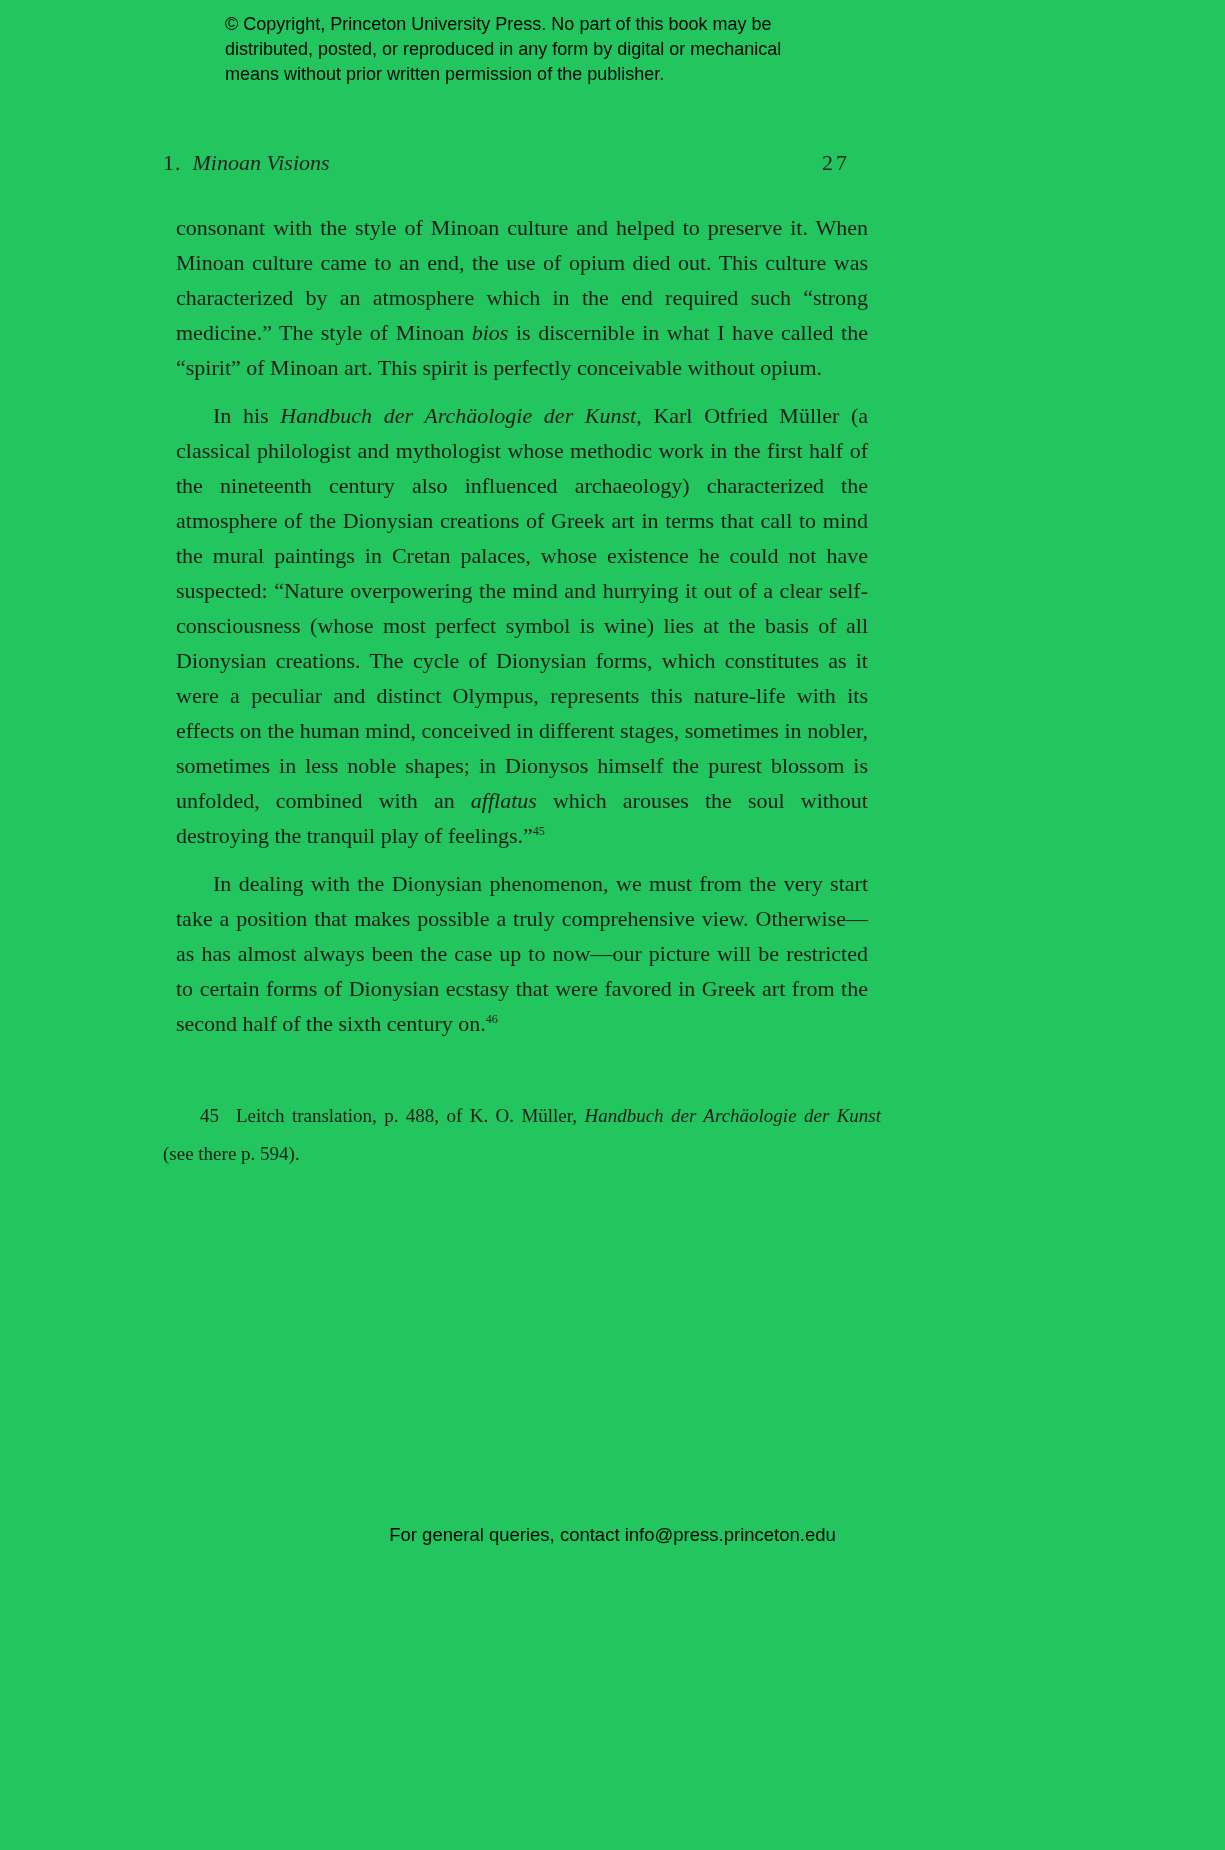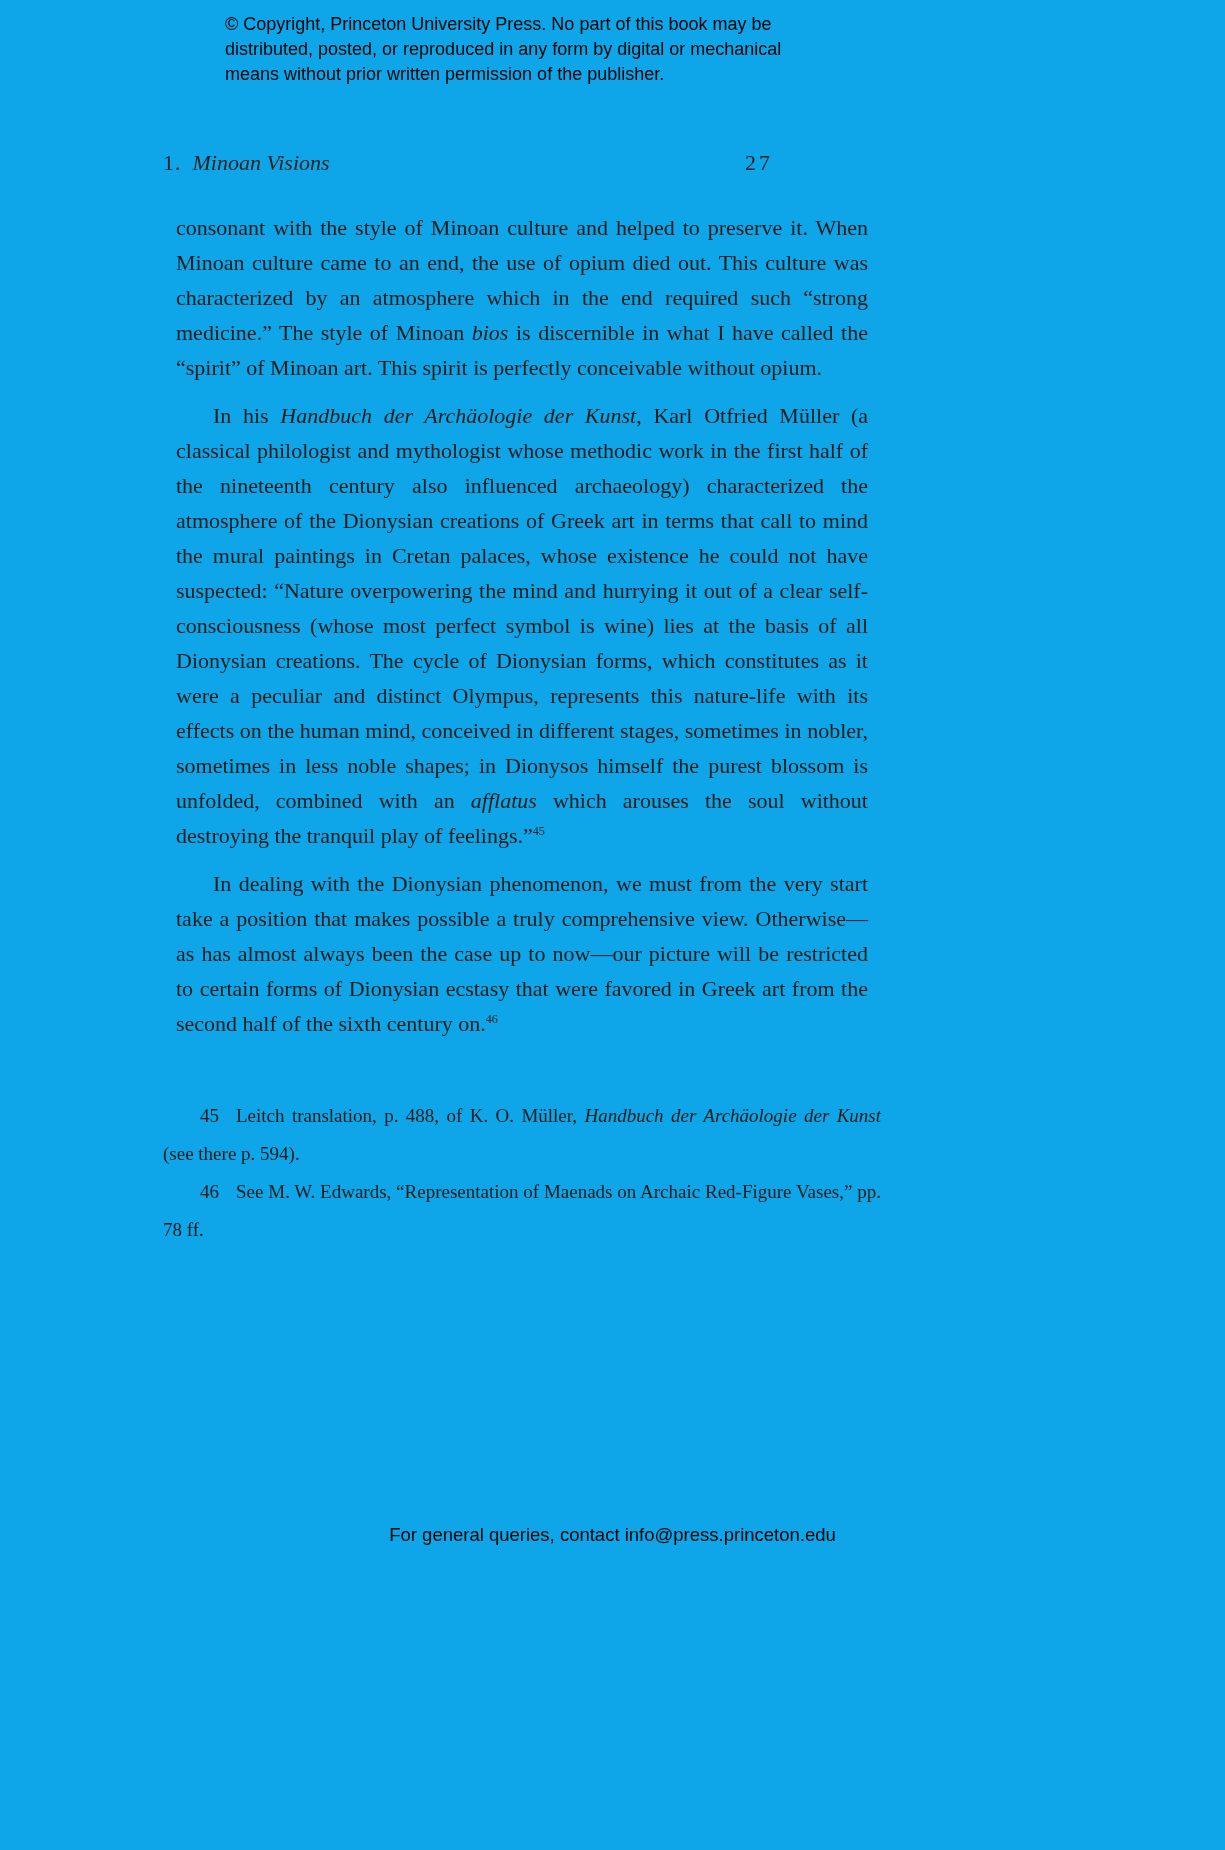--- a/index.html
+++ b/index.html
@@ -7,21 +7,21 @@
   body {
     width: 1225px;
     height: 1850px;
     position: relative;
     font-family: "Liberation Serif", serif;
     color: #1d1d1b;
   }
   .page {
     position: absolute;
     inset: 0;
-    background: #0ea5e9;
+    background: #22c55e;
     overflow: hidden;
   }
   .copyright {
     position: absolute;
     left: 225px;
     top: 12px;
     width: 600px;
     font-family: "Liberation Sans", sans-serif;
     font-size: 18px;
     line-height: 25px;
@@ -38,21 +38,21 @@
     font-size: 22px;
     color: #232321;
   }
   .chapter-head .chapter-number { letter-spacing: 1px; }
   .chapter-head .chapter-title {
     font-style: italic;
     margin-left: 11px;
   }
   .page-number {
     letter-spacing: 3px;
-    margin-right: 108px;
+    margin-right: 31px;
   }
   .body-text {
     position: absolute;
     left: 163px;
     top: 197px;
     width: 718px;
     font-size: 22px;
     line-height: 35px;
     text-align: justify;
     hyphens: auto;
@@ -105,18 +105,17 @@
   </div>
 
   <div class="body-text">
       <p><span>consonant with the style of Minoan culture and helped to preserve it. When Minoan culture came to an end, the use of opium died out. This culture was characterized by an atmosphere which in the end required such “strong medicine.” The style of Minoan </span><span class="italic">bios</span><span> is discernible in what I have called the “spirit” of Minoan art. This spirit is perfectly conceivable without opium.</span></p>
       <p class="indent"><span>In his </span><span class="italic">Handbuch der Archäologie der Kunst</span><span>, Karl Otfried Müller (a classical philologist and mythologist whose methodic work in the first half of the nineteenth century also influenced archaeology) characterized the atmosphere of the Dionysian creations of Greek art in terms that call to mind the mural paintings in Cretan palaces, whose existence he could not have suspected: “Nature overpowering the mind and hurrying it out of a clear self-consciousness (whose most perfect symbol is wine) lies at the basis of all Dionysian creations. The cycle of Dionysian forms, which constitutes as it were a peculiar and distinct Olympus, represents this nature-life with its effects on the human mind, conceived in different stages, sometimes in nobler, sometimes in less noble shapes; in Dionysos himself the purest blossom is unfolded, combined with an </span><span class="italic">afflatus</span><span> which arouses the soul without destroying the tranquil play of feelings.”</span><sup>45</sup></p>
       <p class="indent"><span>In dealing with the Dionysian phenomenon, we must from the very start take a position that makes possible a truly comprehensive view. Otherwise—as has almost always been the case up to now—our picture will be restricted to certain forms of Dionysian ecstasy that were favored in Greek art from the second half of the sixth century on.</span><sup>46</sup></p>
     </div>
 
   <div class="footnotes">
       <p><span class="fn-number">45</span><span>Leitch translation, p. 488, of K. O. Müller, </span><span class="italic">Handbuch der Archäologie der Kunst</span><span> (see there p. 594).</span></p>
-      <p><span class="fn-number">46</span><span>See M. W. Edwards, “Representation of Maenads on Archaic Red-Figure Vases,” pp. 78 ff.</span></p>
     </div>
 
   <div class="page-footer">For general queries, contact info@press.princeton.edu</div>
 
 </div>
 
 </body></html>

